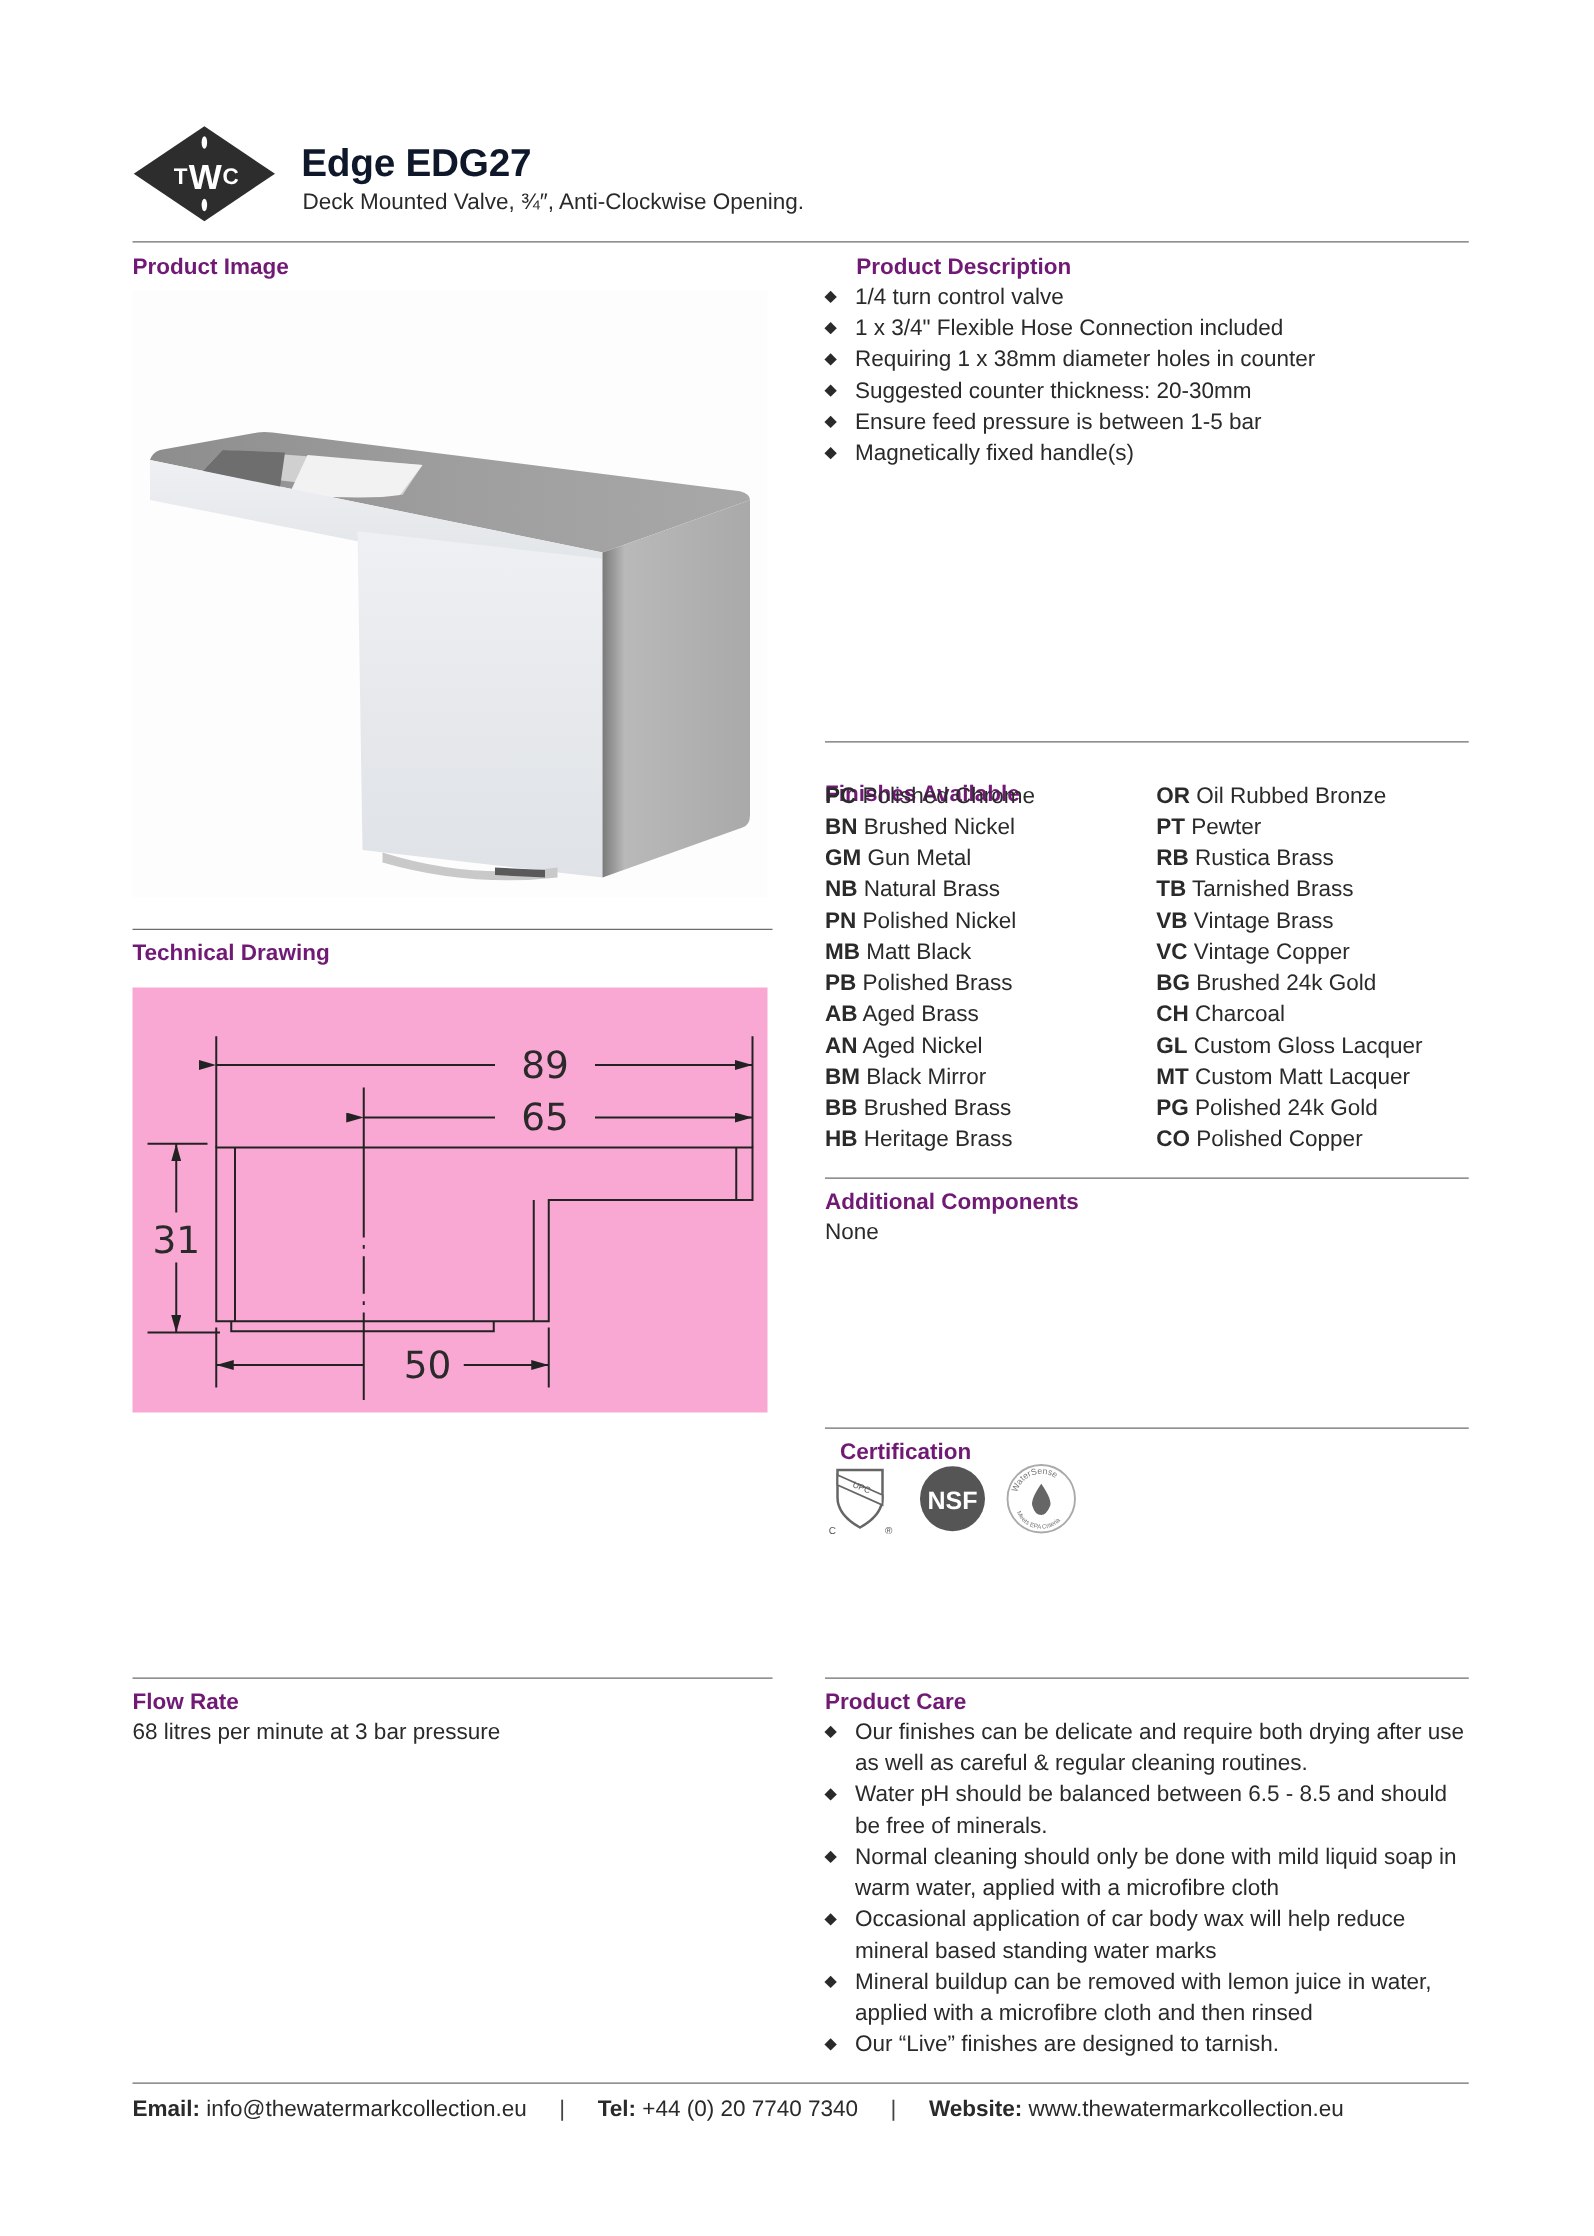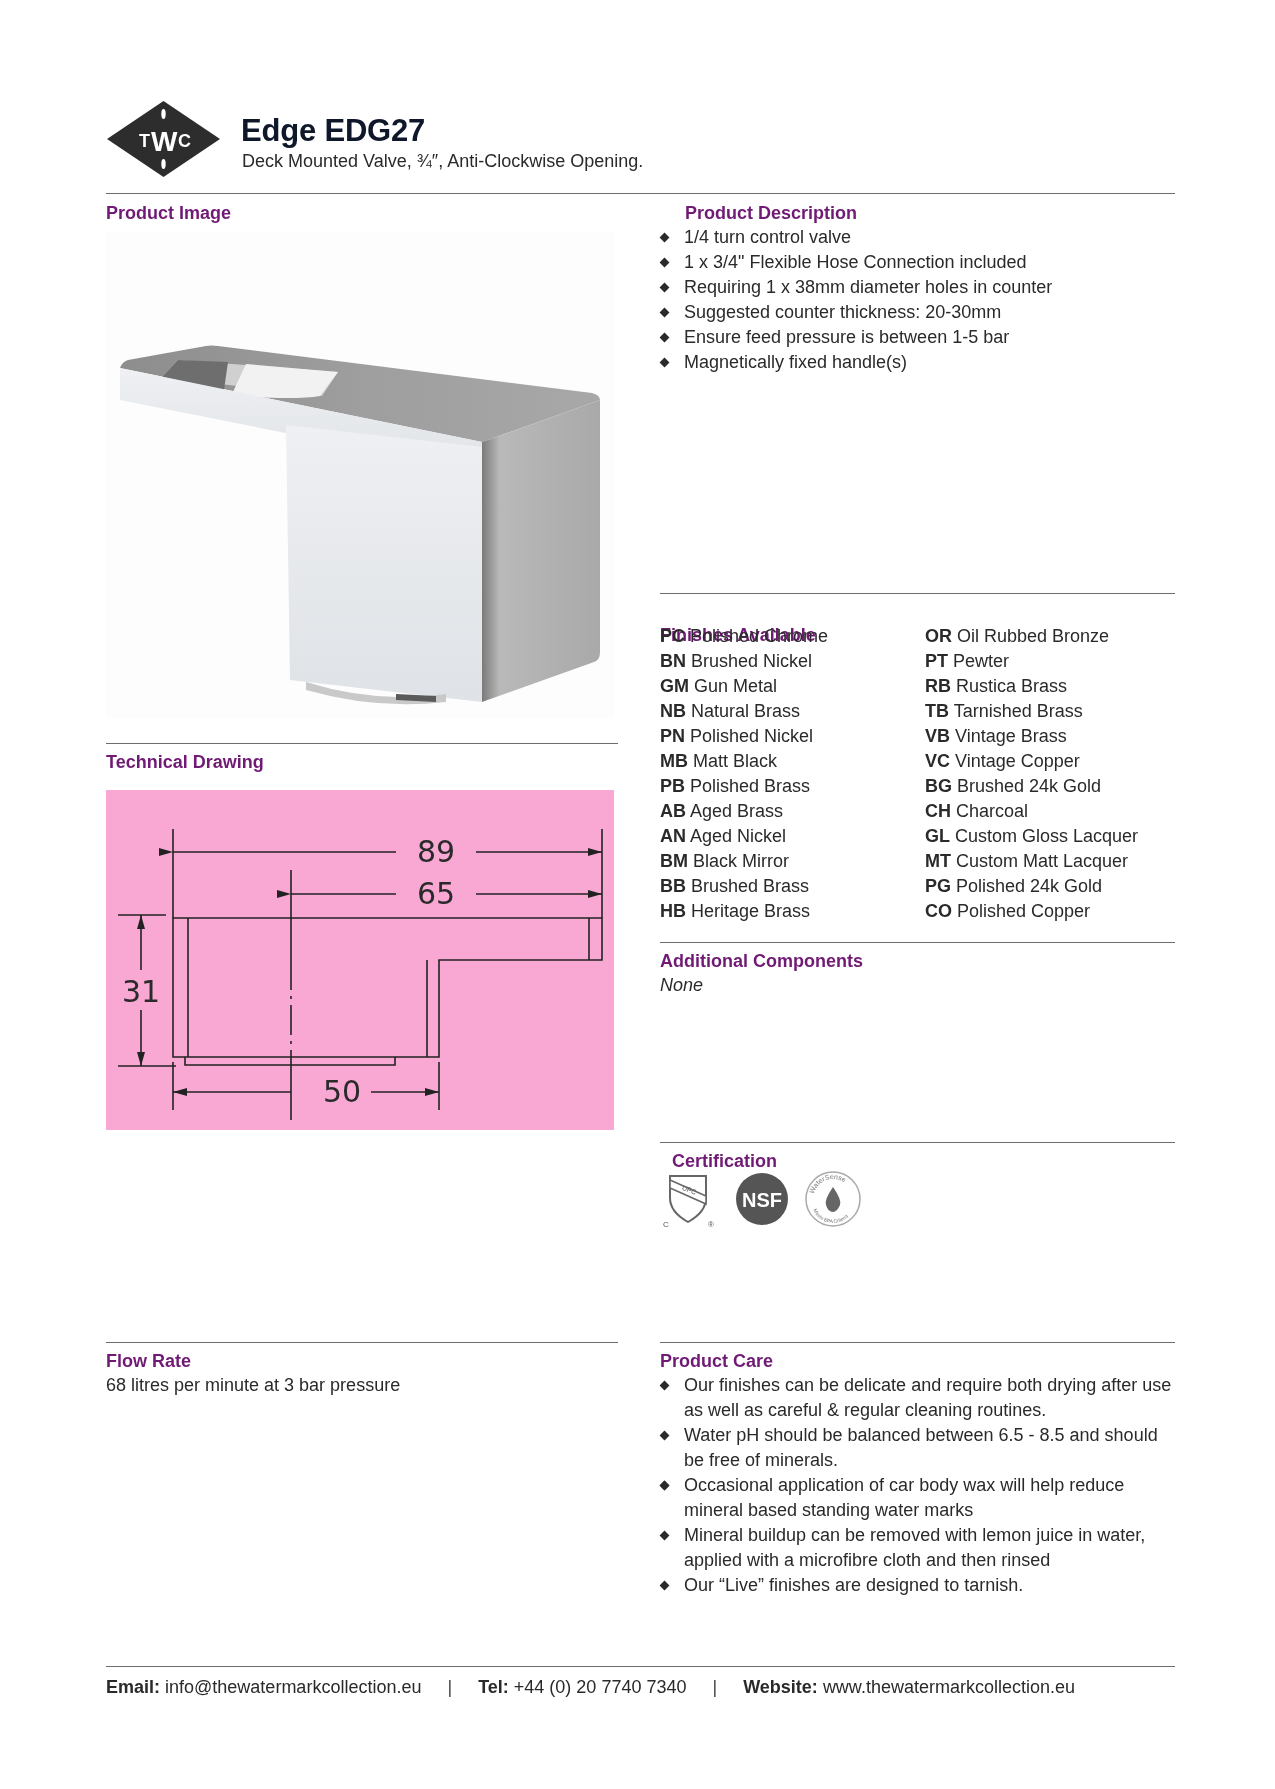--- a/index.html
+++ b/index.html
@@ -168,21 +168,21 @@
     </g>
     <text x="330" y="72" font-size="30" fill="#2a2a2a" text-anchor="middle">89</text>
     <text x="330" y="114" font-size="30" fill="#2a2a2a" text-anchor="middle">65</text>
     <text x="35" y="212" font-size="30" fill="#2a2a2a" text-anchor="middle">31</text>
     <text x="236" y="312" font-size="30" fill="#2a2a2a" text-anchor="middle">50</text>
   </svg>
 </div>
 
 <div class="rule" style="left:660px; top:942px; width:515px;"></div>
 <div class="section-title" style="left:660px; top:951px;">Additional Components</div>
-<div class="body-text" style="left:660px; top:975px;font-style:italic;">None</div>
+<div class="body-text" style="left:660px; top:975px;">None</div>
 
 <div class="rule" style="left:660px; top:1142px; width:515px;"></div>
 <div class="section-title" style="left:656px; top:1151px;margin-left:16px;">Certification</div>
 <div class="cert-row">
   <svg width="60" height="58" viewBox="0 0 60 58" font-family="Liberation Sans, sans-serif">
     <path d="M10 6 L46 6 L46 28 Q46 42 28 52 Q10 42 10 28 Z" fill="#fff" stroke="#666" stroke-width="2"></path>
     <path d="M10 10 L46 26 L46 34 L10 18 Z" fill="#fff" stroke="#666" stroke-width="1.5"></path>
     <text x="21" y="22" font-size="7" fill="#555" transform="rotate(22 28 22)">UPC</text>
     <text x="3" y="57" font-size="8" fill="#555">C</text>
     <text x="48" y="57" font-size="8" fill="#555">®</text>
@@ -203,20 +203,20 @@
 
 <div class="rule" style="left:106px; top:1342px; width:512px;"></div>
 <div class="section-title" style="left:106px; top:1351px;">Flow Rate</div>
 <div class="body-text" style="left:106px; top:1375px;">68 litres per minute at 3 bar pressure</div>
 
 <div class="rule" style="left:660px; top:1342px; width:515px;"></div>
 <div class="section-title" style="left:660px; top:1351px;">Product Care</div>
 <ul class="bullets" style="left:660px; top:1373px; width:520px;">
   <li><span class="dia"></span><span>Our finishes can be delicate and require both drying after use as well as careful &amp; regular cleaning routines.</span></li>
   <li><span class="dia"></span><span>Water pH should be balanced between 6.5 - 8.5 and should be free of minerals.</span></li>
-  <li><span class="dia"></span></li>
+  <li><span class="dia"></span><span>Normal cleaning should only be done with mild liquid soap in warm water, applied with a microfibre cloth</span></li>
   <li><span class="dia"></span><span>Occasional application of car body wax will help reduce mineral based standing water marks</span></li>
   <li><span class="dia"></span><span>Mineral buildup can be removed with lemon juice in water, applied with a microfibre cloth and then rinsed</span></li>
   <li><span class="dia"></span><span>Our “Live” finishes are designed to tarnish.</span></li>
 </ul>
 
 <div class="rule" style="left:106px; top:1666px; width:1069px;"></div>
 <div class="footer"><b>Email:</b> <span>info@thewatermarkcollection.eu</span><span class="sep">|</span><b>Tel:</b> <span>+44 (0) 20 7740 7340</span><span class="sep">|</span><b>Website:</b> <span>www.thewatermarkcollection.eu</span></div>
 
 </body></html>

